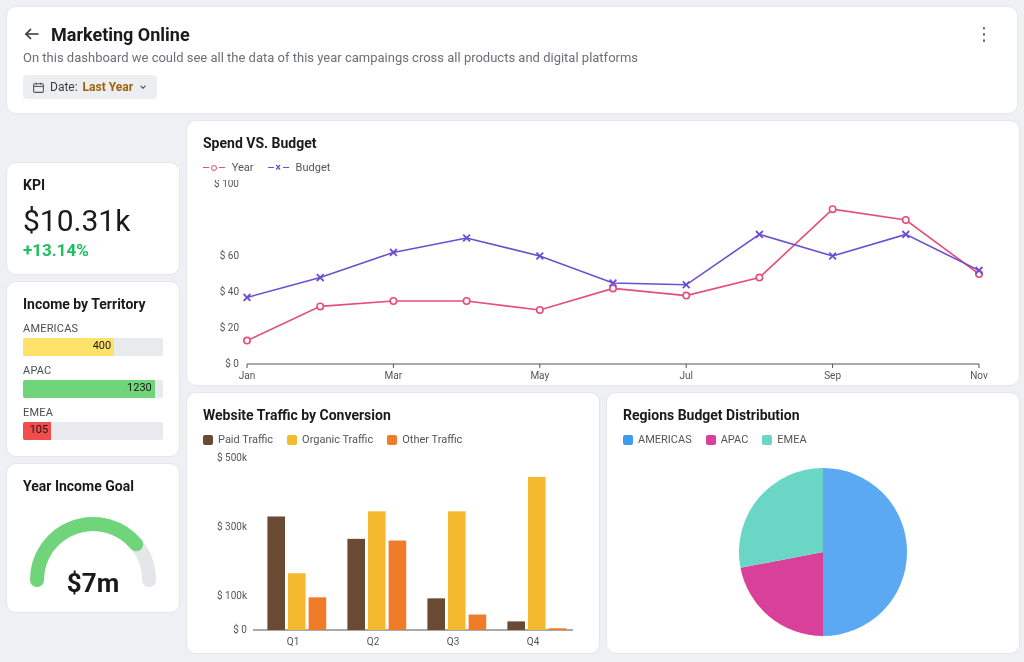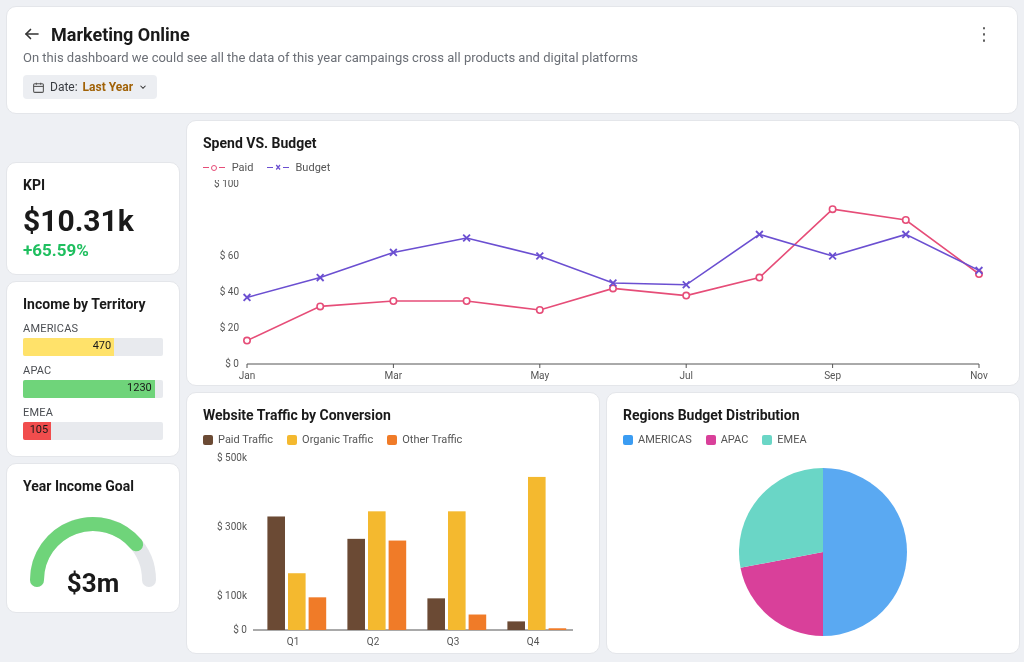--- a/index.html
+++ b/index.html
@@ -60,21 +60,21 @@
   }
   .grid {
     display: grid;
     grid-template-columns: 174px 1fr;
     gap: 6px;
     margin-top: 6px;
   }
   .leftcol { display: flex; flex-direction: column; gap: 6px; justify-content: center; }
   .rightcol { display: flex; flex-direction: column; gap: 6px; }
   .panel-title { font-size: 14px; font-weight: 700; margin-bottom: 10px; }
-  .kpi-val { font-size: 30px; font-weight: 700; margin-top:4px; }
+  .kpi-val { font-size: 30px; font-weight: 400; margin-top:4px; }
   .kpi-change { color: #1fbf5f; font-size: 17px; font-weight: 700; margin-top: 2px;}
   .terr-label { font-size: 11px; color:#4a4d52; margin-top:8px; margin-bottom:3px; letter-spacing:.2px;}
   .bar-track { position:relative; height:18px; background:#e8eaee; border-radius:2px; overflow:hidden;}
   .bar-fill { position:absolute; left:0; top:0; bottom:0; }
   .bar-val { position:absolute; right:4px; top:1px; font-size:11px; color:#1a1a1a; }
   .bar-fill.yellow{ background:#ffe26a; }
   .bar-fill.green{ background:#6fd47a; }
   .bar-fill.red{ background:#f14d4d; }
   .gauge-wrap { display:flex; flex-direction:column; align-items:center; margin-top:6px; }
   .gauge-val { font-size:26px; font-weight:700; margin-top:-22px; }
@@ -122,31 +122,31 @@
   </div>
 </div>
 
 <div class="grid">
 
   <div class="leftcol">
 
     <div class="card">
       <div class="panel-title">KPI</div>
       <div class="kpi-val">$10.31k</div>
-      <div class="kpi-change">+65.59%</div>
+      <div class="kpi-change">+13.14%</div>
     </div>
 
     <div class="card" style="padding-bottom:16px;">
       <div class="panel-title">Income by Territory</div>
       <div id="territory-list">
           <div>
             <div class="terr-label">AMERICAS</div>
   <div class="bar-track">
     <div class="bar-fill yellow" style="width:65%"></div>
-    <div class="bar-val" style="right:37%">470</div>
+    <div class="bar-val" style="right:37%">400</div>
   </div>
           </div>
           <div>
             <div class="terr-label">APAC</div>
   <div class="bar-track">
     <div class="bar-fill green" style="width:94%"></div>
     <div class="bar-val" style="right:8%">1230</div>
   </div>
           </div>
           <div>
@@ -159,31 +159,31 @@
         </div>
     </div>
 
     <div class="card">
       <div class="panel-title">Year Income Goal</div>
       <div class="gauge-wrap">
         <svg width="140" height="86" viewBox="0 0 140 86">
           <path d="M 14 76 A 56 56 0 0 1 126 76" stroke="#e4e6ea" stroke-width="14" fill="none" stroke-linecap="round"></path>
           <path id="gauge-arc" d="M 14 76 A 56 56 0 0 1 113.1487415954442 40.30425657407338" stroke="#6fd47a" stroke-width="14" fill="none" stroke-linecap="round"></path>
         </svg>
-        <div class="gauge-val">$3m</div>
+        <div class="gauge-val">$7m</div>
       </div>
     </div>
   </div>
 
   <div class="rightcol">
 
     <div class="card" style="height:266px;">
       <div class="panel-title">Spend VS. Budget</div>
       <div class="legend">
-        <span class="line-marker"><span class="lm-dash" style="background:#e64d78"></span><span style="color:#e64d78;border:1.4px solid #e64d78;border-radius:50%;width:6px;height:6px;display:inline-block;"></span><span class="lm-dash" style="background:#e64d78"></span>&nbsp;<span>Paid</span></span>
+        <span class="line-marker"><span class="lm-dash" style="background:#e64d78"></span><span style="color:#e64d78;border:1.4px solid #e64d78;border-radius:50%;width:6px;height:6px;display:inline-block;"></span><span class="lm-dash" style="background:#e64d78"></span>&nbsp;<span>Year</span></span>
         <span class="line-marker"><span class="lm-dash" style="background:#6b4fd1"></span><span style="color:#6b4fd1;font-weight:900;font-size:10px;">×</span><span class="lm-dash" style="background:#6b4fd1"></span>&nbsp;<span>Budget</span></span>
       </div>
       <svg id="line-chart" width="790" height="208">
           <text x="36" y="187" text-anchor="end" class="axis-tick">$ 0</text>
           <text x="36" y="151" text-anchor="end" class="axis-tick">$ 20</text>
           <text x="36" y="115" text-anchor="end" class="axis-tick">$ 40</text>
           <text x="36" y="79" text-anchor="end" class="axis-tick">$ 60</text>
           <text x="36" y="7" text-anchor="end" class="axis-tick">$ 100</text>
           <line x1="44" y1="184" x2="776" y2="184" stroke="#555" stroke-width="1"></line>
           <text x="44" y="199" text-anchor="middle" class="axis-tick">Jan</text>

